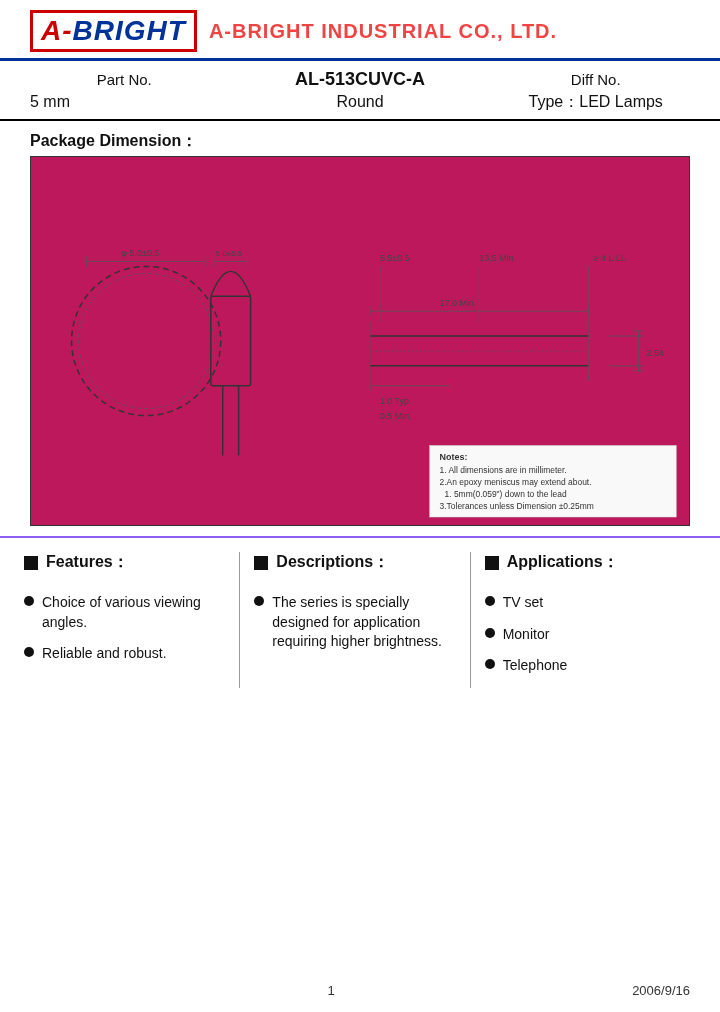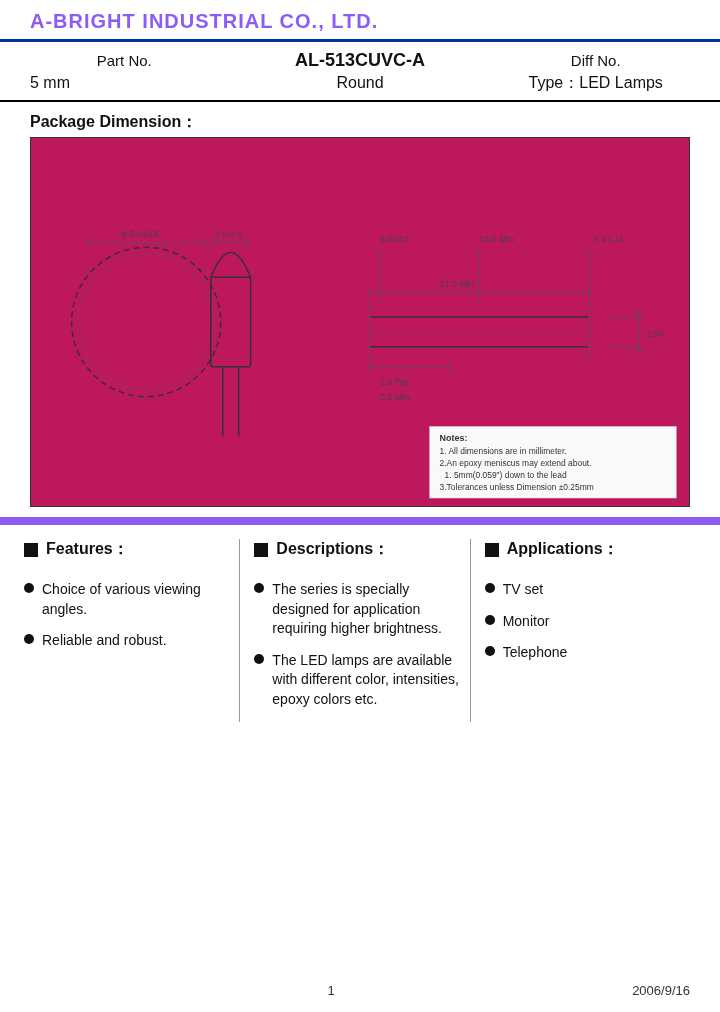--- a/index.html
+++ b/index.html
@@ -27,21 +27,21 @@
       color: #cc0000;
       border: 3px solid #cc0000;
       padding: 2px 8px;
       margin-right: 12px;
       letter-spacing: 1px;
     }
     .logo-abright span { color: #003399; }
     .company-name {
       font-size: 20px;
       font-weight: bold;
-      color: #8b5cf6;
+      color: #ef4444;
       letter-spacing: 1px;
     }
 
     
     .part-info {
       border-bottom: 2px solid #000;
       padding: 8px 30px 6px 30px;
       display: flex;
       flex-direction: column;
       align-items: center;
@@ -80,21 +80,21 @@
     
     .pkg-diagram svg {
       position: absolute;
       top: 0; left: 0;
       width: 100%; height: 100%;
     }
 
     
     .bottom-section {
       padding: 14px 20px 0 20px;
-      border-top: 8px solid #8b5cf6;
+      border-top: 2px solid #8b5cf6;
       margin-top: 10px;
     }
     .bottom-grid {
       display: flex;
       gap: 0;
     }
     .col {
       flex: 1;
       padding: 0 10px;
     }
@@ -147,20 +147,23 @@
       justify-content: space-between;
       padding: 0 30px;
       font-size: 13px;
       color: #333;
     }
   </style>
 </head>
 <body>
 
 <div class="header">
+  <div class="logo-abright">
+    A-<span>BRIGHT</span>
+  </div>
   <div class="company-name">A-BRIGHT INDUSTRIAL CO., LTD.</div>
 </div>
 
 <div class="part-info">
   <div class="part-row">
     <div style="flex:1;text-align:center;">
       <span class="part-label">Part No.</span>
     </div>
     <div style="flex:1.5;text-align:center;">
       <span class="part-value">AL-513CUVC-A</span>
@@ -275,24 +278,20 @@
     <div class="col col-divider">
       <div class="col-header">
         <span class="sq-bullet"></span>
         <span>Descriptions：</span>
       </div>
       <ul class="bullet-list">
         <li>
           <span class="round-bullet"></span>
           <span>The series is specially designed for application requiring higher brightness.</span>
         </li>
-        <li>
-          <span class="round-bullet"></span>
-          <span>The LED lamps are available with different color, intensities, epoxy colors etc.</span>
-        </li>
       </ul>
     </div>
 
     <div class="col col-divider">
       <div class="col-header">
         <span class="sq-bullet"></span>
         <span>Applications：</span>
       </div>
       <ul class="bullet-list">
         <li>

